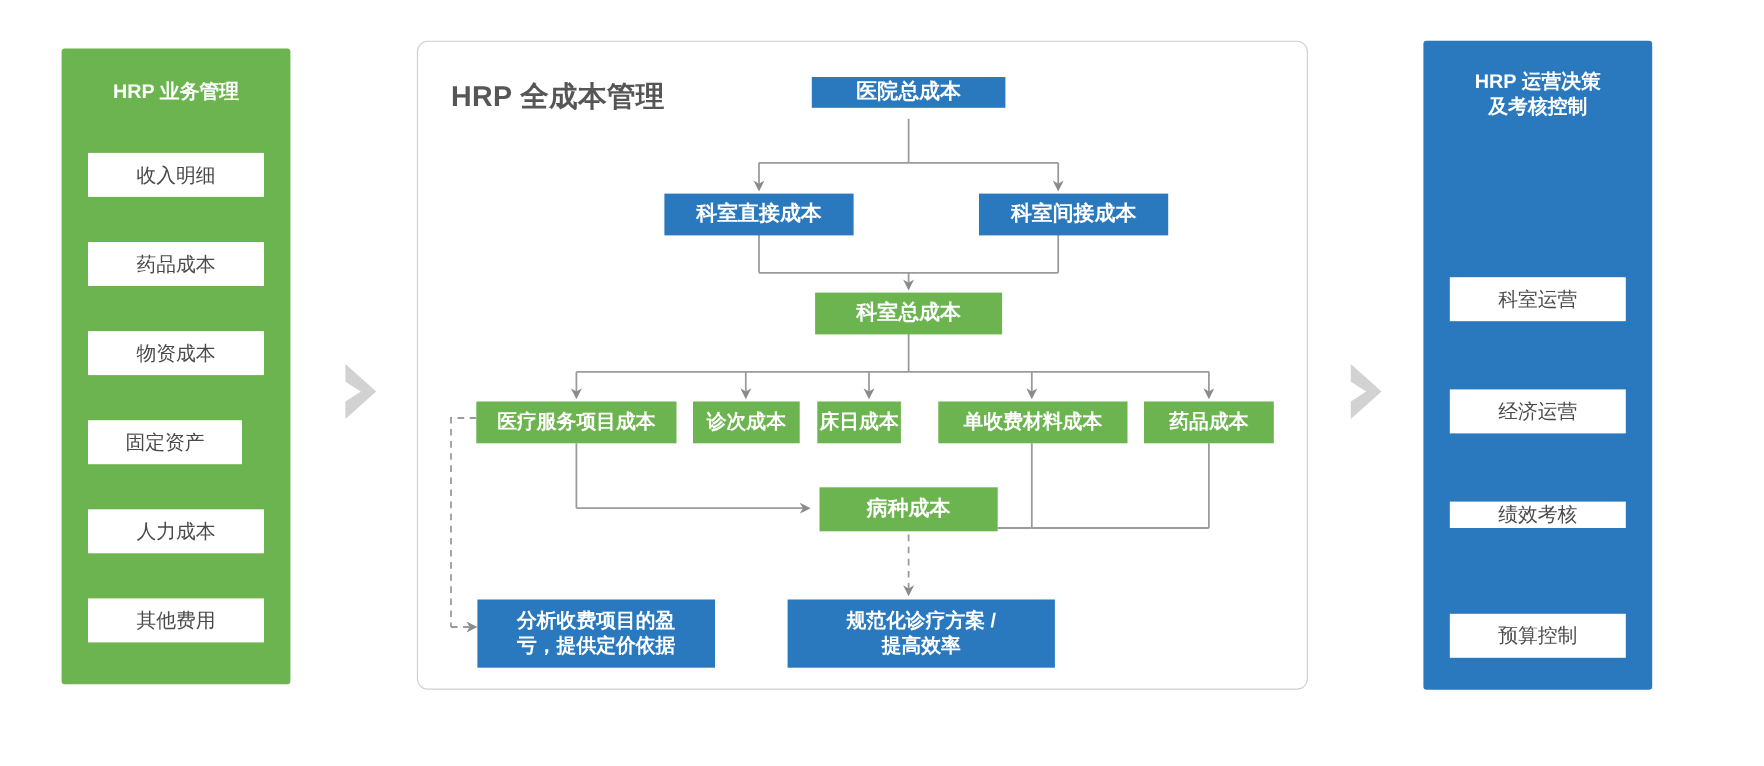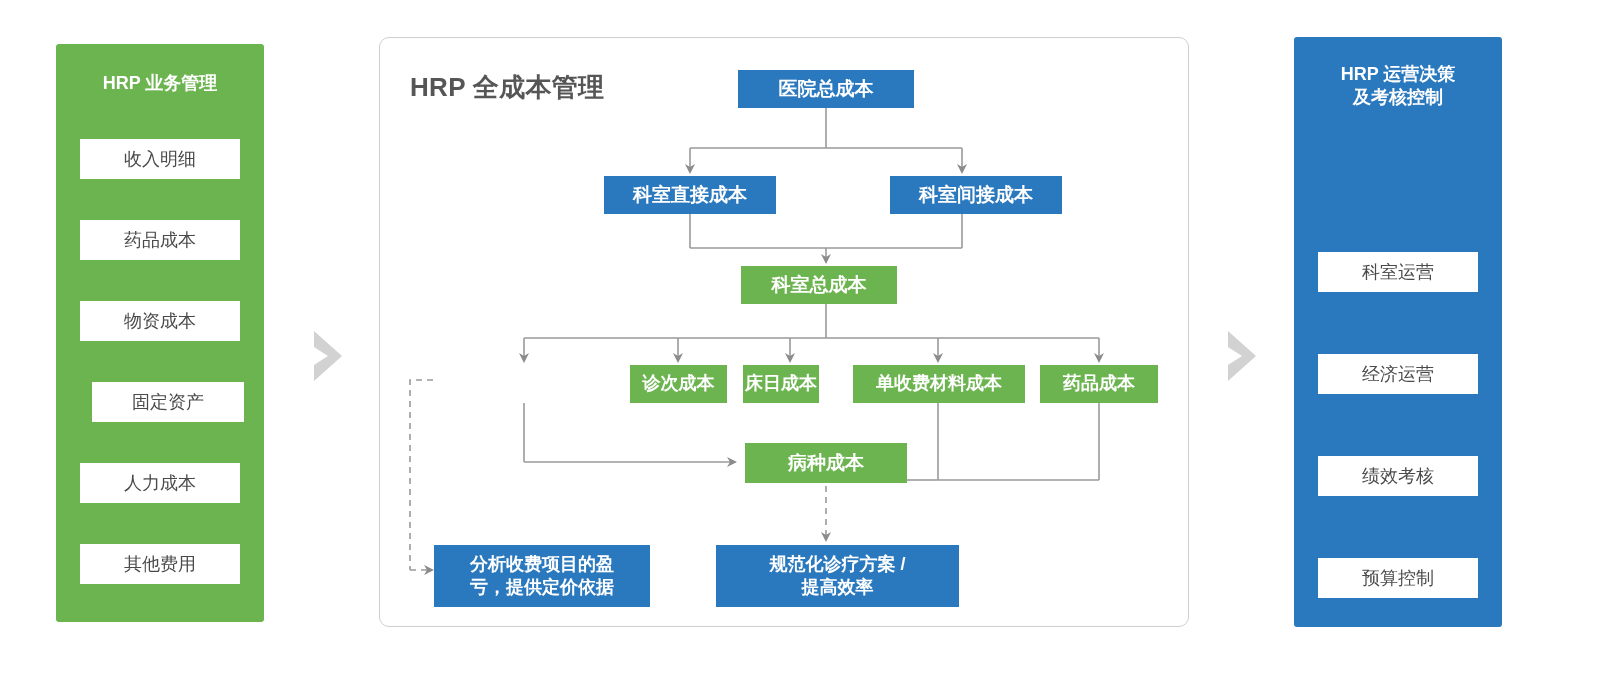--- a/index.html
+++ b/index.html
@@ -66,21 +66,21 @@
     <div id="left-items" style="width:100%;"></div>
   <div class="panel-chip" style="position: absolute; left: 24px; width: 160px; height: 40px; top: 95px;">
         <span>收入明细</span>
       </div>
       <div class="panel-chip" style="position: absolute; left: 24px; width: 160px; height: 40px; top: 176px;">
         <span>药品成本</span>
       </div>
       <div class="panel-chip" style="position: absolute; left: 24px; width: 160px; height: 40px; top: 257px;">
         <span>物资成本</span>
       </div>
-      <div class="panel-chip" style="position: absolute; left: 24px; width: 152px; height: 40px; top: 338px; margin-left: 12px;">
+      <div class="panel-chip" style="position: absolute; left: 24px; width: 140px; height: 40px; top: 338px;">
         <span>固定资产</span>
       </div>
       <div class="panel-chip" style="position: absolute; left: 24px; width: 160px; height: 40px; top: 419px;">
         <span>人力成本</span>
       </div>
       <div class="panel-chip" style="position: absolute; left: 24px; width: 160px; height: 40px; top: 500px;">
         <span>其他费用</span>
       </div>
     </div>
 
@@ -133,28 +133,29 @@
 
     <g stroke="#9a9a9a" stroke-width="1.6" fill="none" stroke-dasharray="6,5">
 
       <path d="M826,486 L826,536" marker-end="url(#ahd)"></path>
 
       <path d="M433,380 L410,380 L410,570"></path>
       <path d="M410,570 L428,570" marker-end="url(#ahd)"></path>
     </g>
   </svg>
 
-  <div class="node blue" style="left:738px;top:70px;width:176px;height:38px;">医院总成本</div>
+  <div class="node blue" style="left:738px;top:70px;width:176px;height:28px;">医院总成本</div>
 
   <div class="node blue" style="left:604px;top:176px;width:172px;height:38px;">科室直接成本</div>
 
   <div class="node blue" style="left:890px;top:176px;width:172px;height:38px;">科室间接成本</div>
 
-  <div class="node green" style="left:741px;top:266px;width:156px;height:38px;">科室总成本</div>
+  <div class="node green" style="left:741px;top:266px;width:170px;height:38px;">科室总成本</div>
 
+  <div class="node green small" style="left:433px;top:365px;width:182px;height:38px;">医疗服务项目成本</div>
 
   <div class="node green small" style="left:630px;top:365px;width:97px;height:38px;">诊次成本</div>
 
   <div class="node green small" style="left:743px;top:365px;width:76px;height:38px;">床日成本</div>
 
   <div class="node green small" style="left:853px;top:365px;width:172px;height:38px;">单收费材料成本</div>
 
   <div class="node green small" style="left:1040px;top:365px;width:118px;height:38px;">药品成本</div>
 
   <div class="node green" style="left:745px;top:443px;width:162px;height:40px;">病种成本</div>
@@ -174,21 +175,21 @@
   <div class="side-panel blue" id="right-panel" style="left:1294px;top:37px;width:208px;height:590px;">
     <div class="panel-title" style="margin-top:26px;">HRP 运营决策
 及考核控制</div>
     <div id="right-items" style="width:100%;"></div>
       <div class="panel-chip" style="position: absolute; left: 24px; width: 160px; height: 40px; top: 215px;">
         <span>科室运营</span>
       </div>
       <div class="panel-chip" style="position: absolute; left: 24px; width: 160px; height: 40px; top: 317px;">
         <span>经济运营</span>
       </div>
-      <div class="panel-chip" style="position: absolute; left: 24px; width: 160px; height: 40px; top: 419px;">
+      <div class="panel-chip" style="position: absolute; left: 24px; width: 160px; height: 24px; top: 419px;">
         <span>绩效考核</span>
       </div>
       <div class="panel-chip" style="position: absolute; left: 24px; width: 160px; height: 40px; top: 521px;">
         <span>预算控制</span>
       </div>
     </div>
 
 </div>
 
 </body></html>

